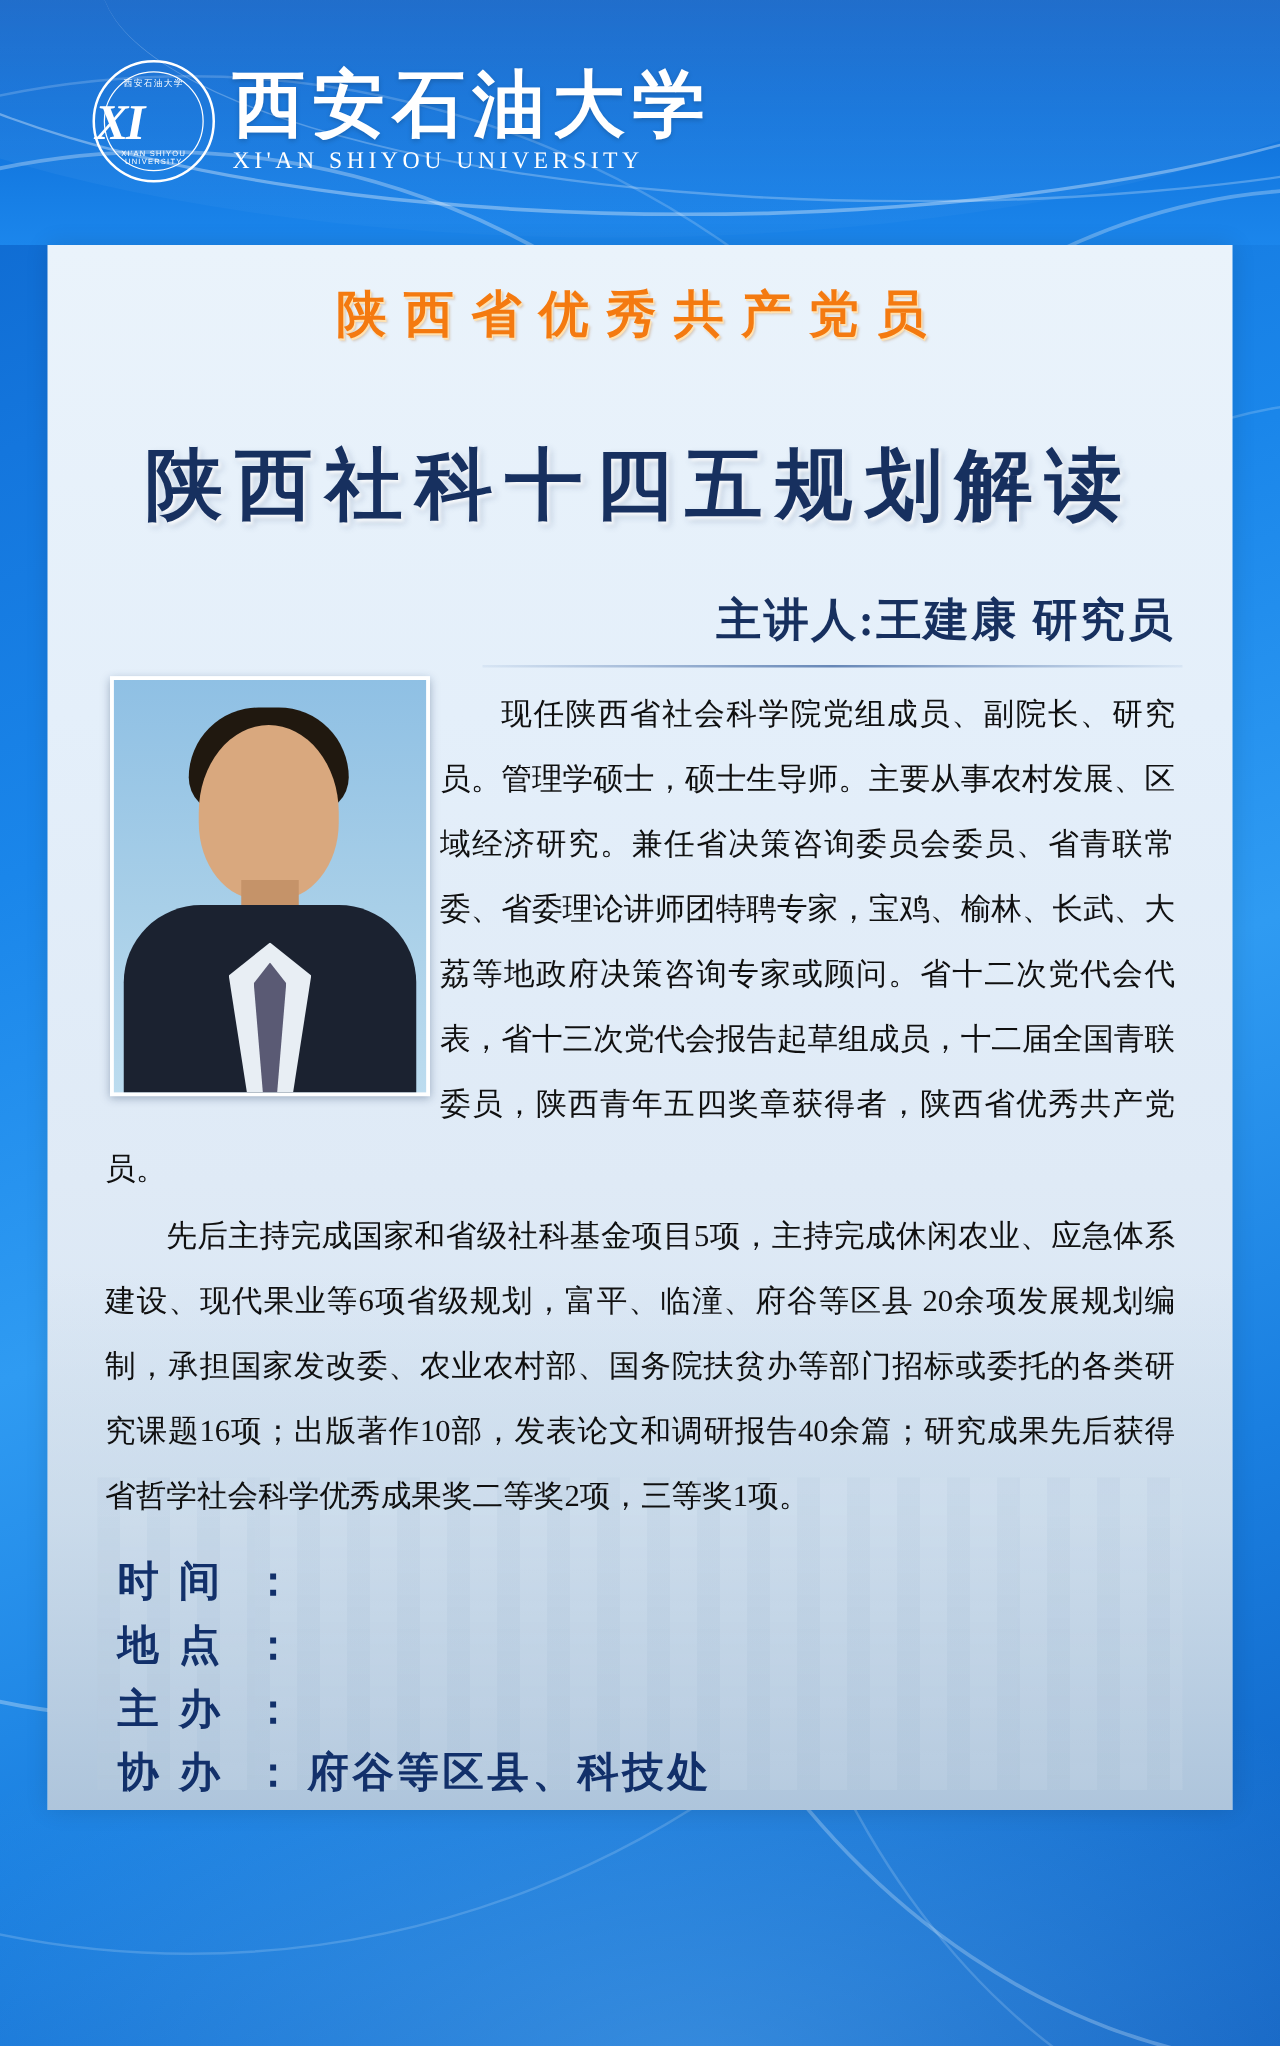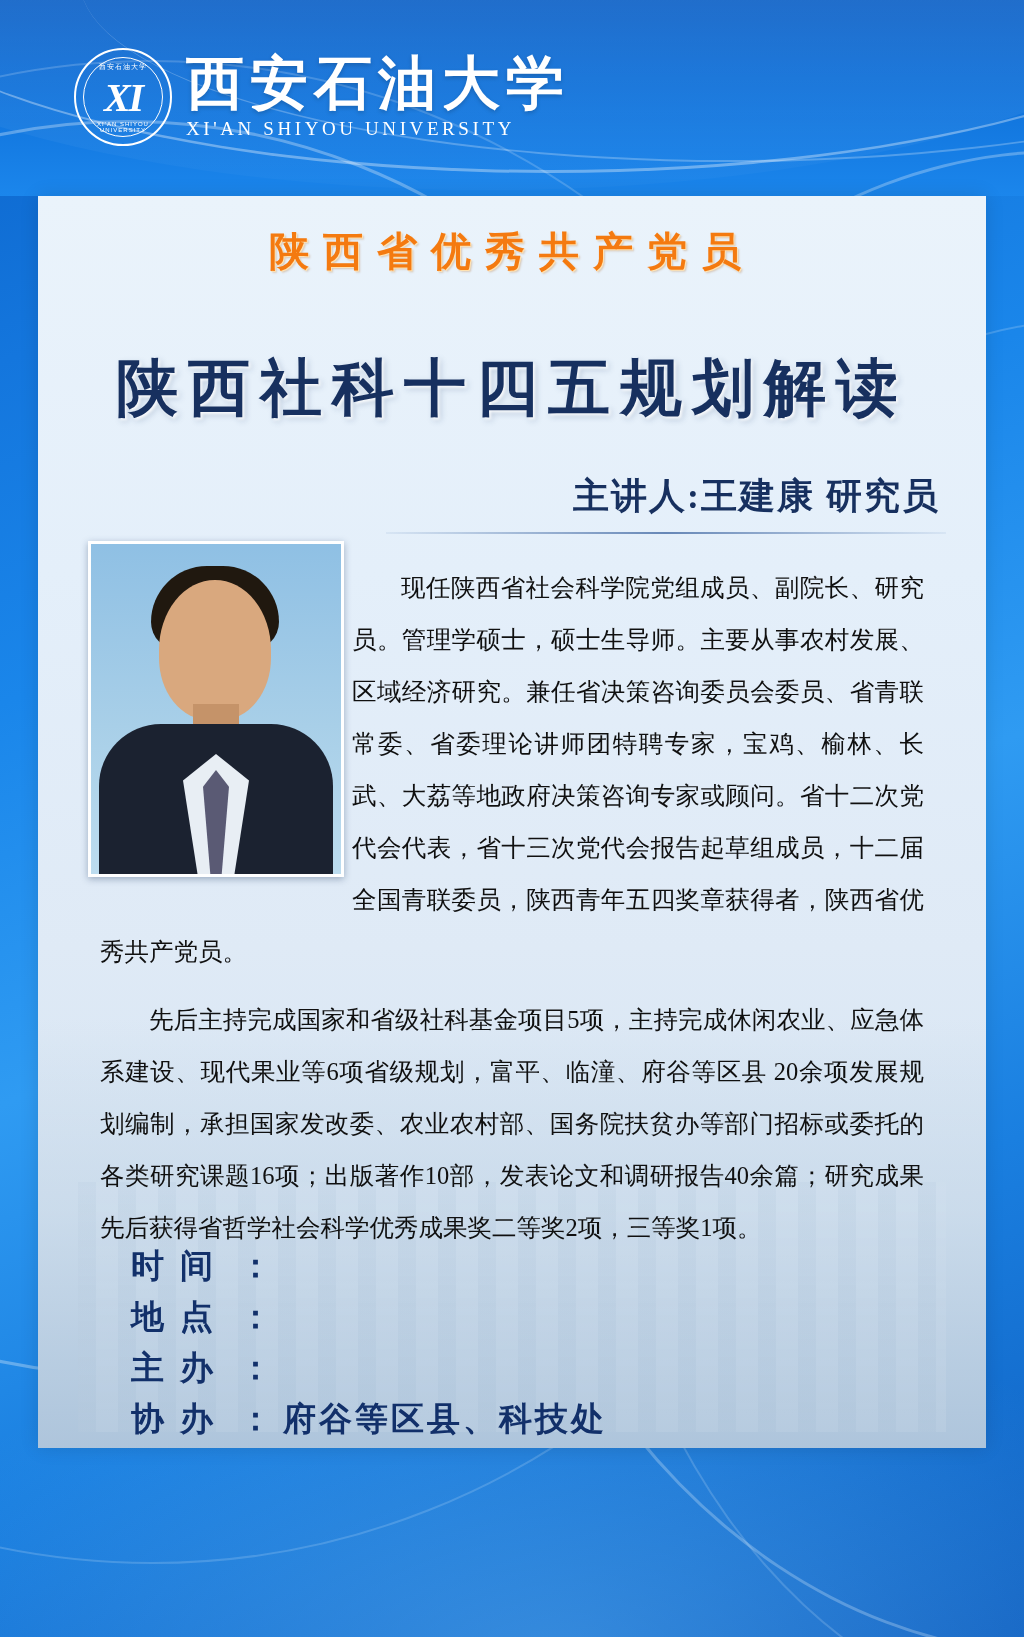--- a/index.html
+++ b/index.html
@@ -55,21 +55,21 @@
     left: 74px; top: 48px;
     display: flex;
     align-items: center;
     gap: 14px;
   }
   .logo-seal {
     width: 94px; height: 94px;
     border-radius: 50%;
     border: 2.5px solid #ffffff;
     position: relative;
-    display: flex; align-items: center; justify-content: center;
+    display: flex; align-items: center; justify-content: flex-start;
   }
   .logo-seal::after {
     content: "";
     position: absolute;
     left: 7px; top: 7px; right: 7px; bottom: 7px;
     border-radius: 50%;
     border: 1.5px solid #ffffff;
   }
   .logo-seal .mono {
     color: #fff;
@@ -260,35 +260,34 @@
   .bio {
     position: absolute;
     left: 46px; top: 350px;
     width: 856px;
     font-family: "Liberation Serif", serif;
     font-size: 24.5px;
     line-height: 52px;
     color: #101010;
     text-align: justify;
   }
-  .bio p { margin: 16px; text-indent: 2em; }
+  .bio p { margin: 0; text-indent: 2em; }
   .bio .wrap-around {
     float: left;
     width: 268px;
     height: 330px;
     shape-outside: border-box;
   }
   .bio p.second { margin-top: 2px; }
   .info {
     position: absolute;
     left: 56px; top: 1045px;
     width: 860px;
     font-family: "Liberation Serif", serif;
     color: #12306a;
-    margin-left: 37px;
   }
   .info-row {
     display: flex;
     align-items: baseline;
     font-size: 33px;
     letter-spacing: 3px;
     line-height: 51px;
     font-weight: bold;
   }
   .info-label { width: 108px; letter-spacing: 16px; }

